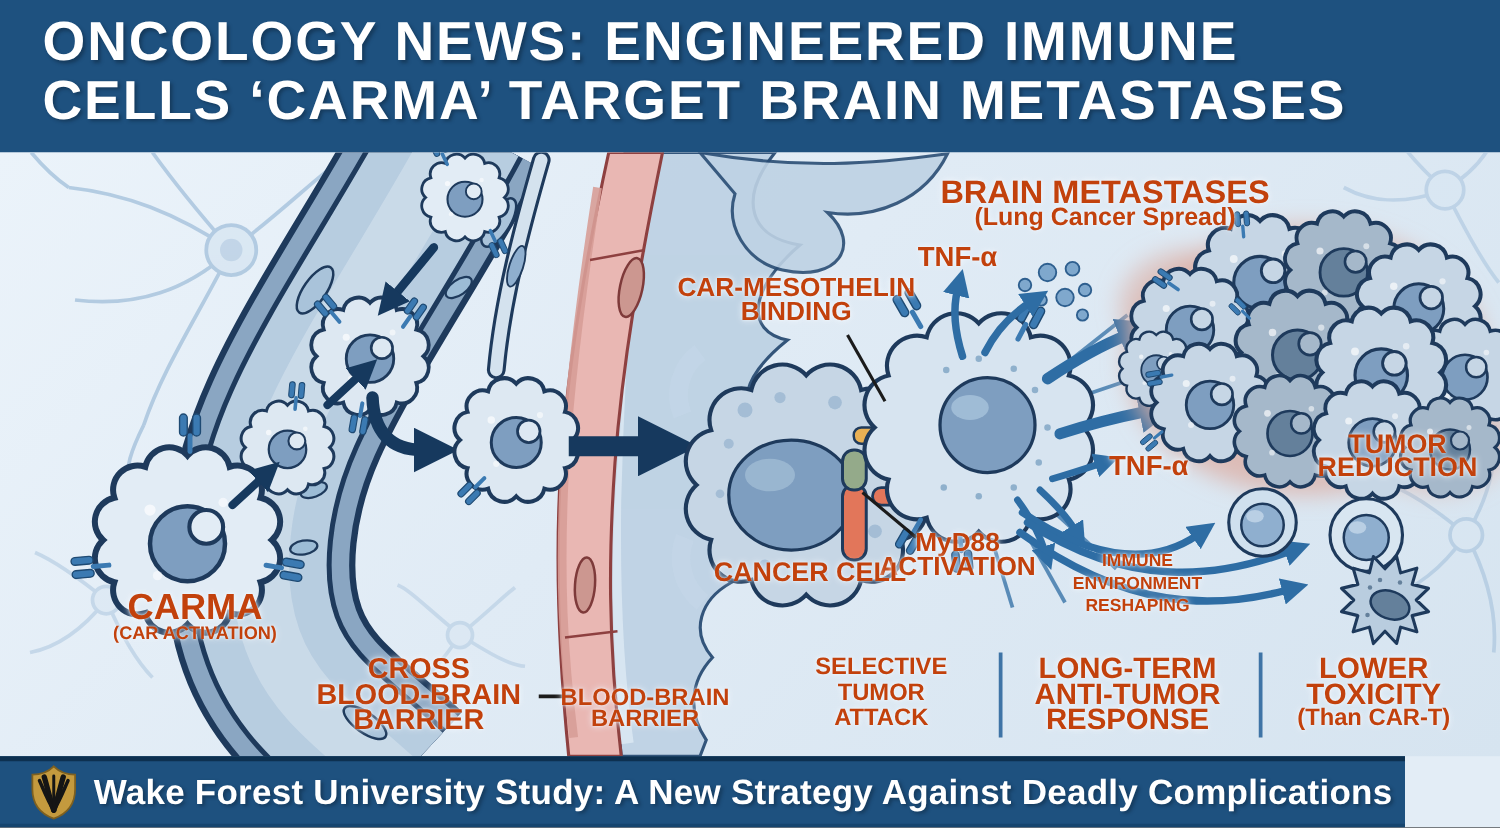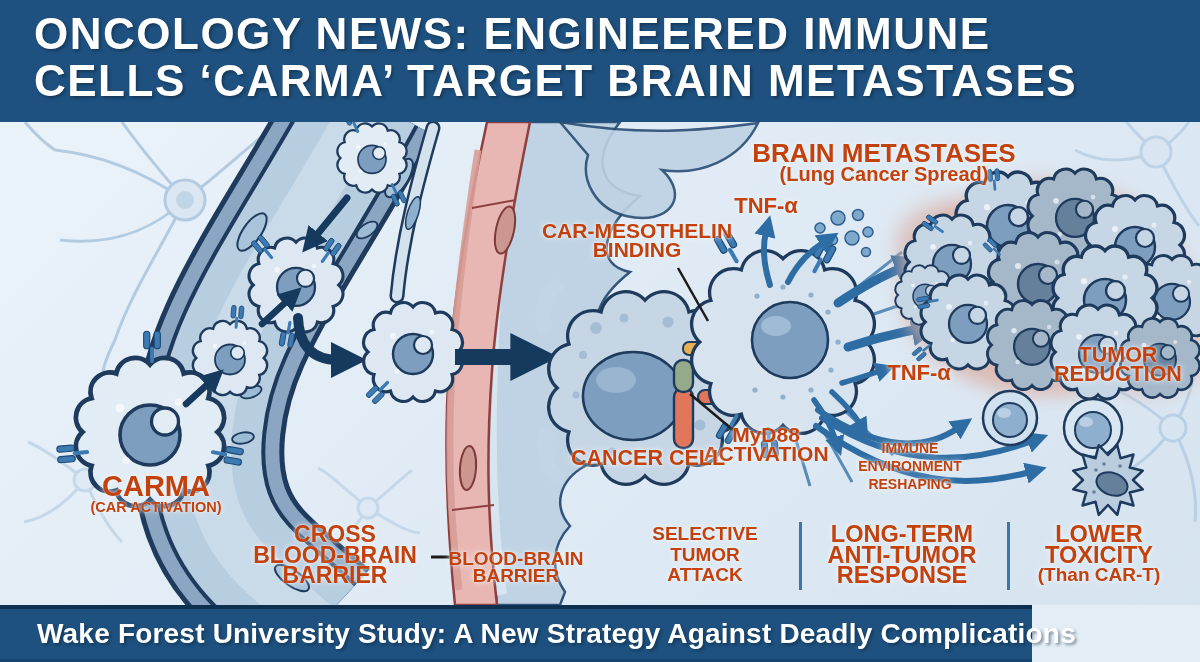--- a/index.html
+++ b/index.html
@@ -14,21 +14,21 @@
   .art{position:absolute;left:0;top:122px;width:1200px;height:483px;
        background:linear-gradient(135deg,#ebf3fa 0%,#e0ebf5 45%,#d6e4f0 100%);}
   .art svg{position:absolute;left:0;top:0;}
   
   .lbl{position:absolute;transform:translateX(-50%);text-align:center;color:#c2410c;
        font-weight:bold;white-space:nowrap;z-index:5;
        text-shadow:0 0 6px rgba(245,250,255,.95),0 0 2px rgba(245,250,255,.9);}
   .lbl span{display:block;}
   .divider{position:absolute;width:3px;background:#3f74a6;z-index:5;}
   
-  .ftr{position:absolute;left:0;top:605px;width:1032px;height:57px;background:#1e517f;
+  .ftr{position:absolute;left:0;top:605px;width:1124px;height:57px;background:#1e517f;
        border-top:4px solid #0d3050;border-bottom:3px solid #16456f;box-sizing:border-box;
        display:flex;align-items:center;padding-left:24px;gap:13px;}
   .ftr .txt{color:#fff;font-weight:bold;font-size:28px;letter-spacing:.2px;white-space:nowrap;
             text-shadow:2px 2px 3px rgba(10,30,50,.45);}
 </style>
 </head>
 <body>
 
 <div class="stage">
 

